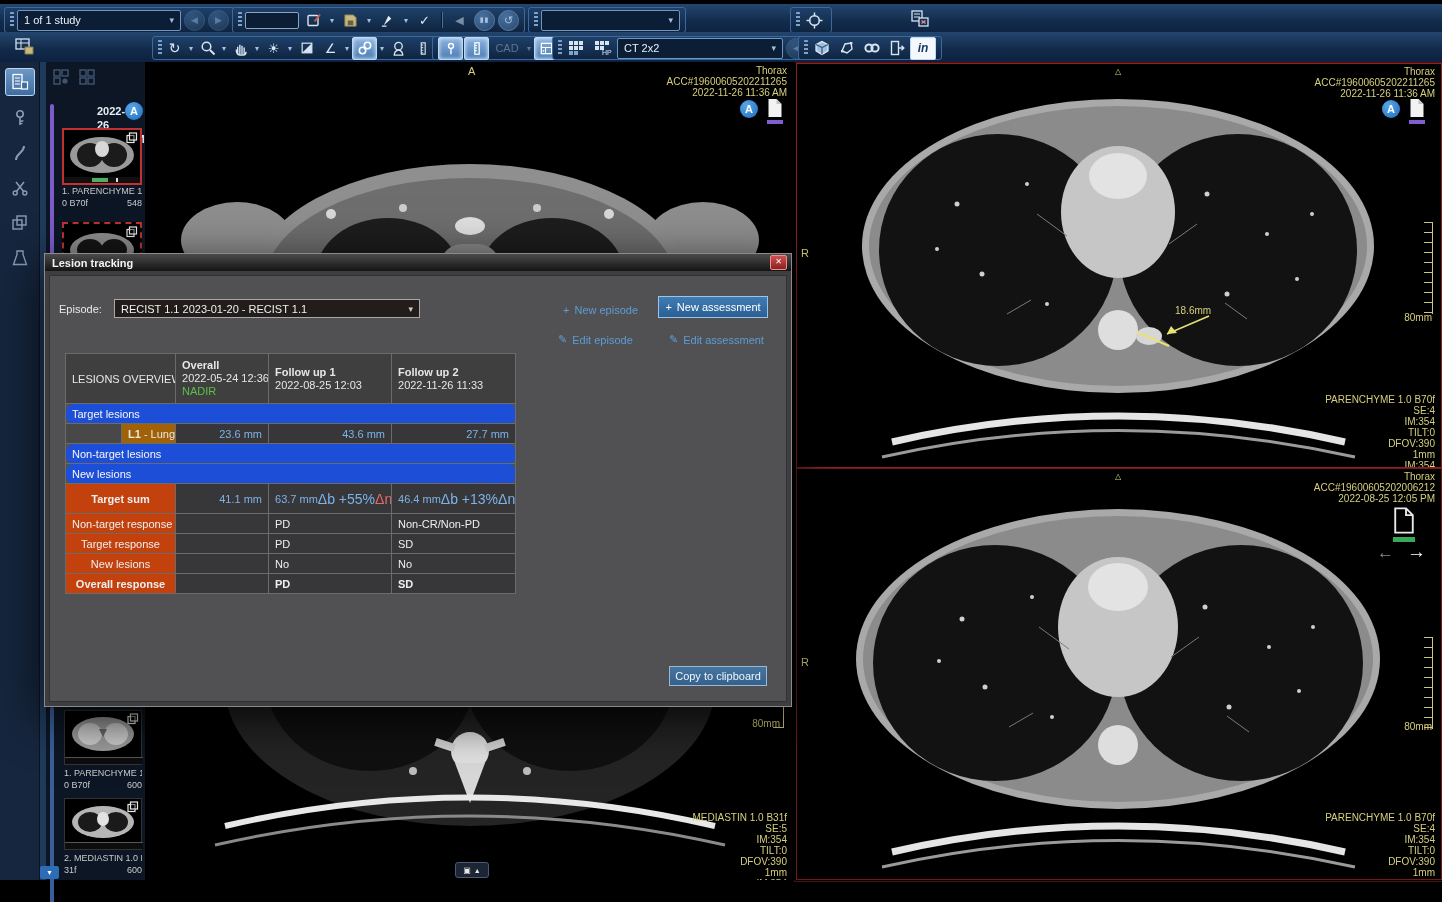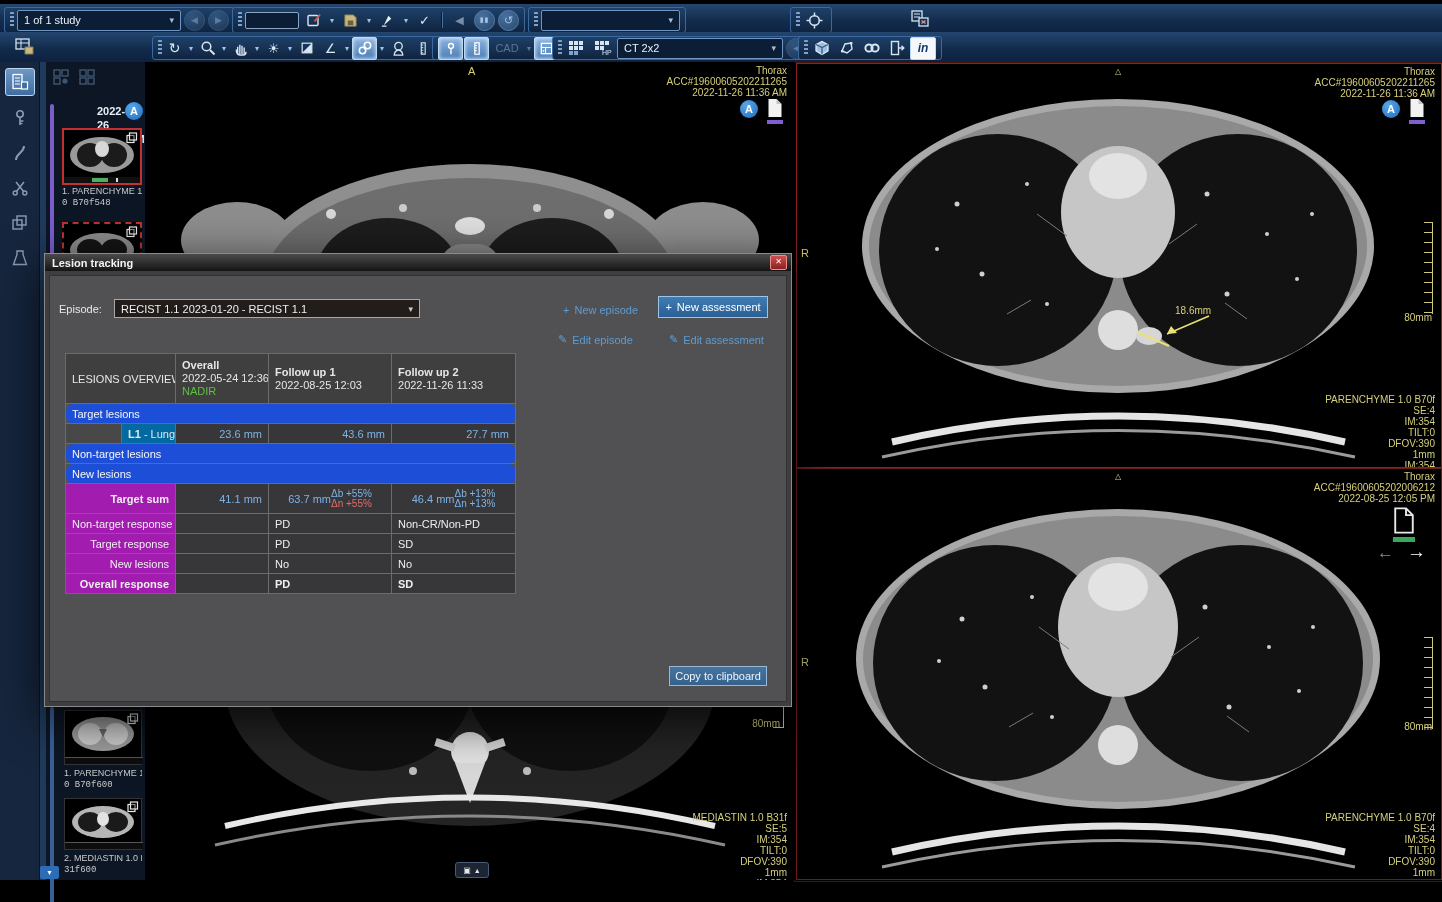--- a/index.html
+++ b/index.html
@@ -29,21 +29,21 @@
   .railbtn{width:28px;height:26px;display:flex;align-items:center;justify-content:center;border-radius:3px;color:#8a9cb4;}
   .railbtn.active{background:linear-gradient(#6d98c6,#3f6da0);border:1px solid #b9d6f2;color:#fff;}
 
   
   .tpanel{position:absolute;left:40px;top:62px;width:105px;height:818px;background:#0c1625;}
   .scrollstrip{position:absolute;left:0;top:0;width:6px;height:818px;background:#203a5c;}
   .accent{position:absolute;width:4px;border-radius:2px;}
   .studyhdr{position:absolute;color:#e8eef6;font-size:11px;font-weight:bold;line-height:14px;}
   .thumb{position:absolute;background:#000;box-sizing:border-box;}
   .thumbcap{position:absolute;color:#c9c9c9;font-size:9px;white-space:nowrap;overflow:hidden;}
-  .caprow{display:flex;font-family:Liberation Mono, monospace;}
+  .caprow{display:flex;justify-content:space-between;}
   .badge{position:absolute;width:18px;height:18px;border-radius:50%;background:radial-gradient(circle at 35% 30%,#58a8e8,#1f6cc0);color:#fff;font-size:11px;font-weight:bold;display:flex;align-items:center;justify-content:center;}
   .copyic{position:absolute;right:2px;top:2px;}
 
   
   .vp{position:absolute;background:#000;overflow:hidden;}
   #vp-tl{left:145px;top:62px;width:650px;height:409px;}
   #vp-bl{left:145px;top:471px;width:650px;height:409px;}
   #vp-tr{left:796px;top:63px;width:644px;height:403px;border:1px solid #8b2121;}
   #vp-br{left:796px;top:468px;width:644px;height:410px;border:1px solid #701a1a;}
   .rcol{position:absolute;left:794px;top:62px;width:648px;height:818px;border:1px solid #4f1010;}
@@ -69,27 +69,27 @@
   .dbtn{position:absolute;left:613px;top:42px;width:110px;height:22px;background:linear-gradient(#3f7cb4,#2a5f93);border:1px solid #9cc4e8;color:#fff;font-size:11px;display:flex;align-items:center;justify-content:center;gap:5px;box-sizing:border-box;}
   .copybtn{position:absolute;left:624px;top:412px;width:98px;height:20px;background:linear-gradient(#45759f,#35618c);border:1px solid #9ab8d5;color:#eef5fb;font-size:11px;display:flex;align-items:center;justify-content:center;box-sizing:border-box;}
   .ltable{position:absolute;left:20px;top:99px;border-collapse:collapse;table-layout:fixed;width:450px;font-size:11px;color:#e6e6e6;}
   .ltable td{border:1px solid #6b6b6b;padding:0 6px;height:20px;overflow:hidden;white-space:nowrap;box-sizing:border-box;}
   td.corner{background:#3f3f3f;color:#e8e8e8;}
   td.colhead{background:#3f3f3f;vertical-align:middle;line-height:13px;}
   .colhead .t{font-weight:bold;}
   .colhead .nadir{color:#5fbf45;}
   td.section{background:#1d4ed8;color:#f6f6f6;border-radius:8px;}
   td.ind{background:#484849;}
-  td.lname{background:#0369a1;}
+  td.lname{background:#a16207;}
   td.val{background:#37373a;color:#7db3e8;text-align:right;}
   td.txt{background:#37373a;color:#efefef;}
-  td.rlabel{background:#a21caf;text-align:right;color:#efefef;}
+  td.rlabel{background:#c2410c;text-align:center;color:#efefef;}
   tr.sum td{height:30px;}
-  .sumflex{display:flex;justify-content:center;align-items:center;}
-  .deltas{display:flex;flex-direction:column;font-size:10px;line-height:10px;text-align:right;}
+  .sumflex{display:flex;justify-content:space-between;align-items:center;}
+  .deltas{display:flex;flex-direction:row;font-size:14px;line-height:10px;text-align:right;}
   .d-blue{color:#7db3e8;}
   .d-red{color:#e46a6a;}
   tr.overall td{font-weight:bold;}
   tr.overall td.rlabel,tr.sum td.rlabel{font-weight:bold;}
 
   
   .sbar{position:absolute;left:0;top:880px;width:1442px;height:22px;background:linear-gradient(#223a5e,#142842);border-top:1px solid #000;color:#dfe8f2;font-size:11px;}
   .sdiv{position:absolute;top:2px;width:1px;height:18px;background:#0a1726;border-right:1px solid #33557d;}
 </style>
 </head>

